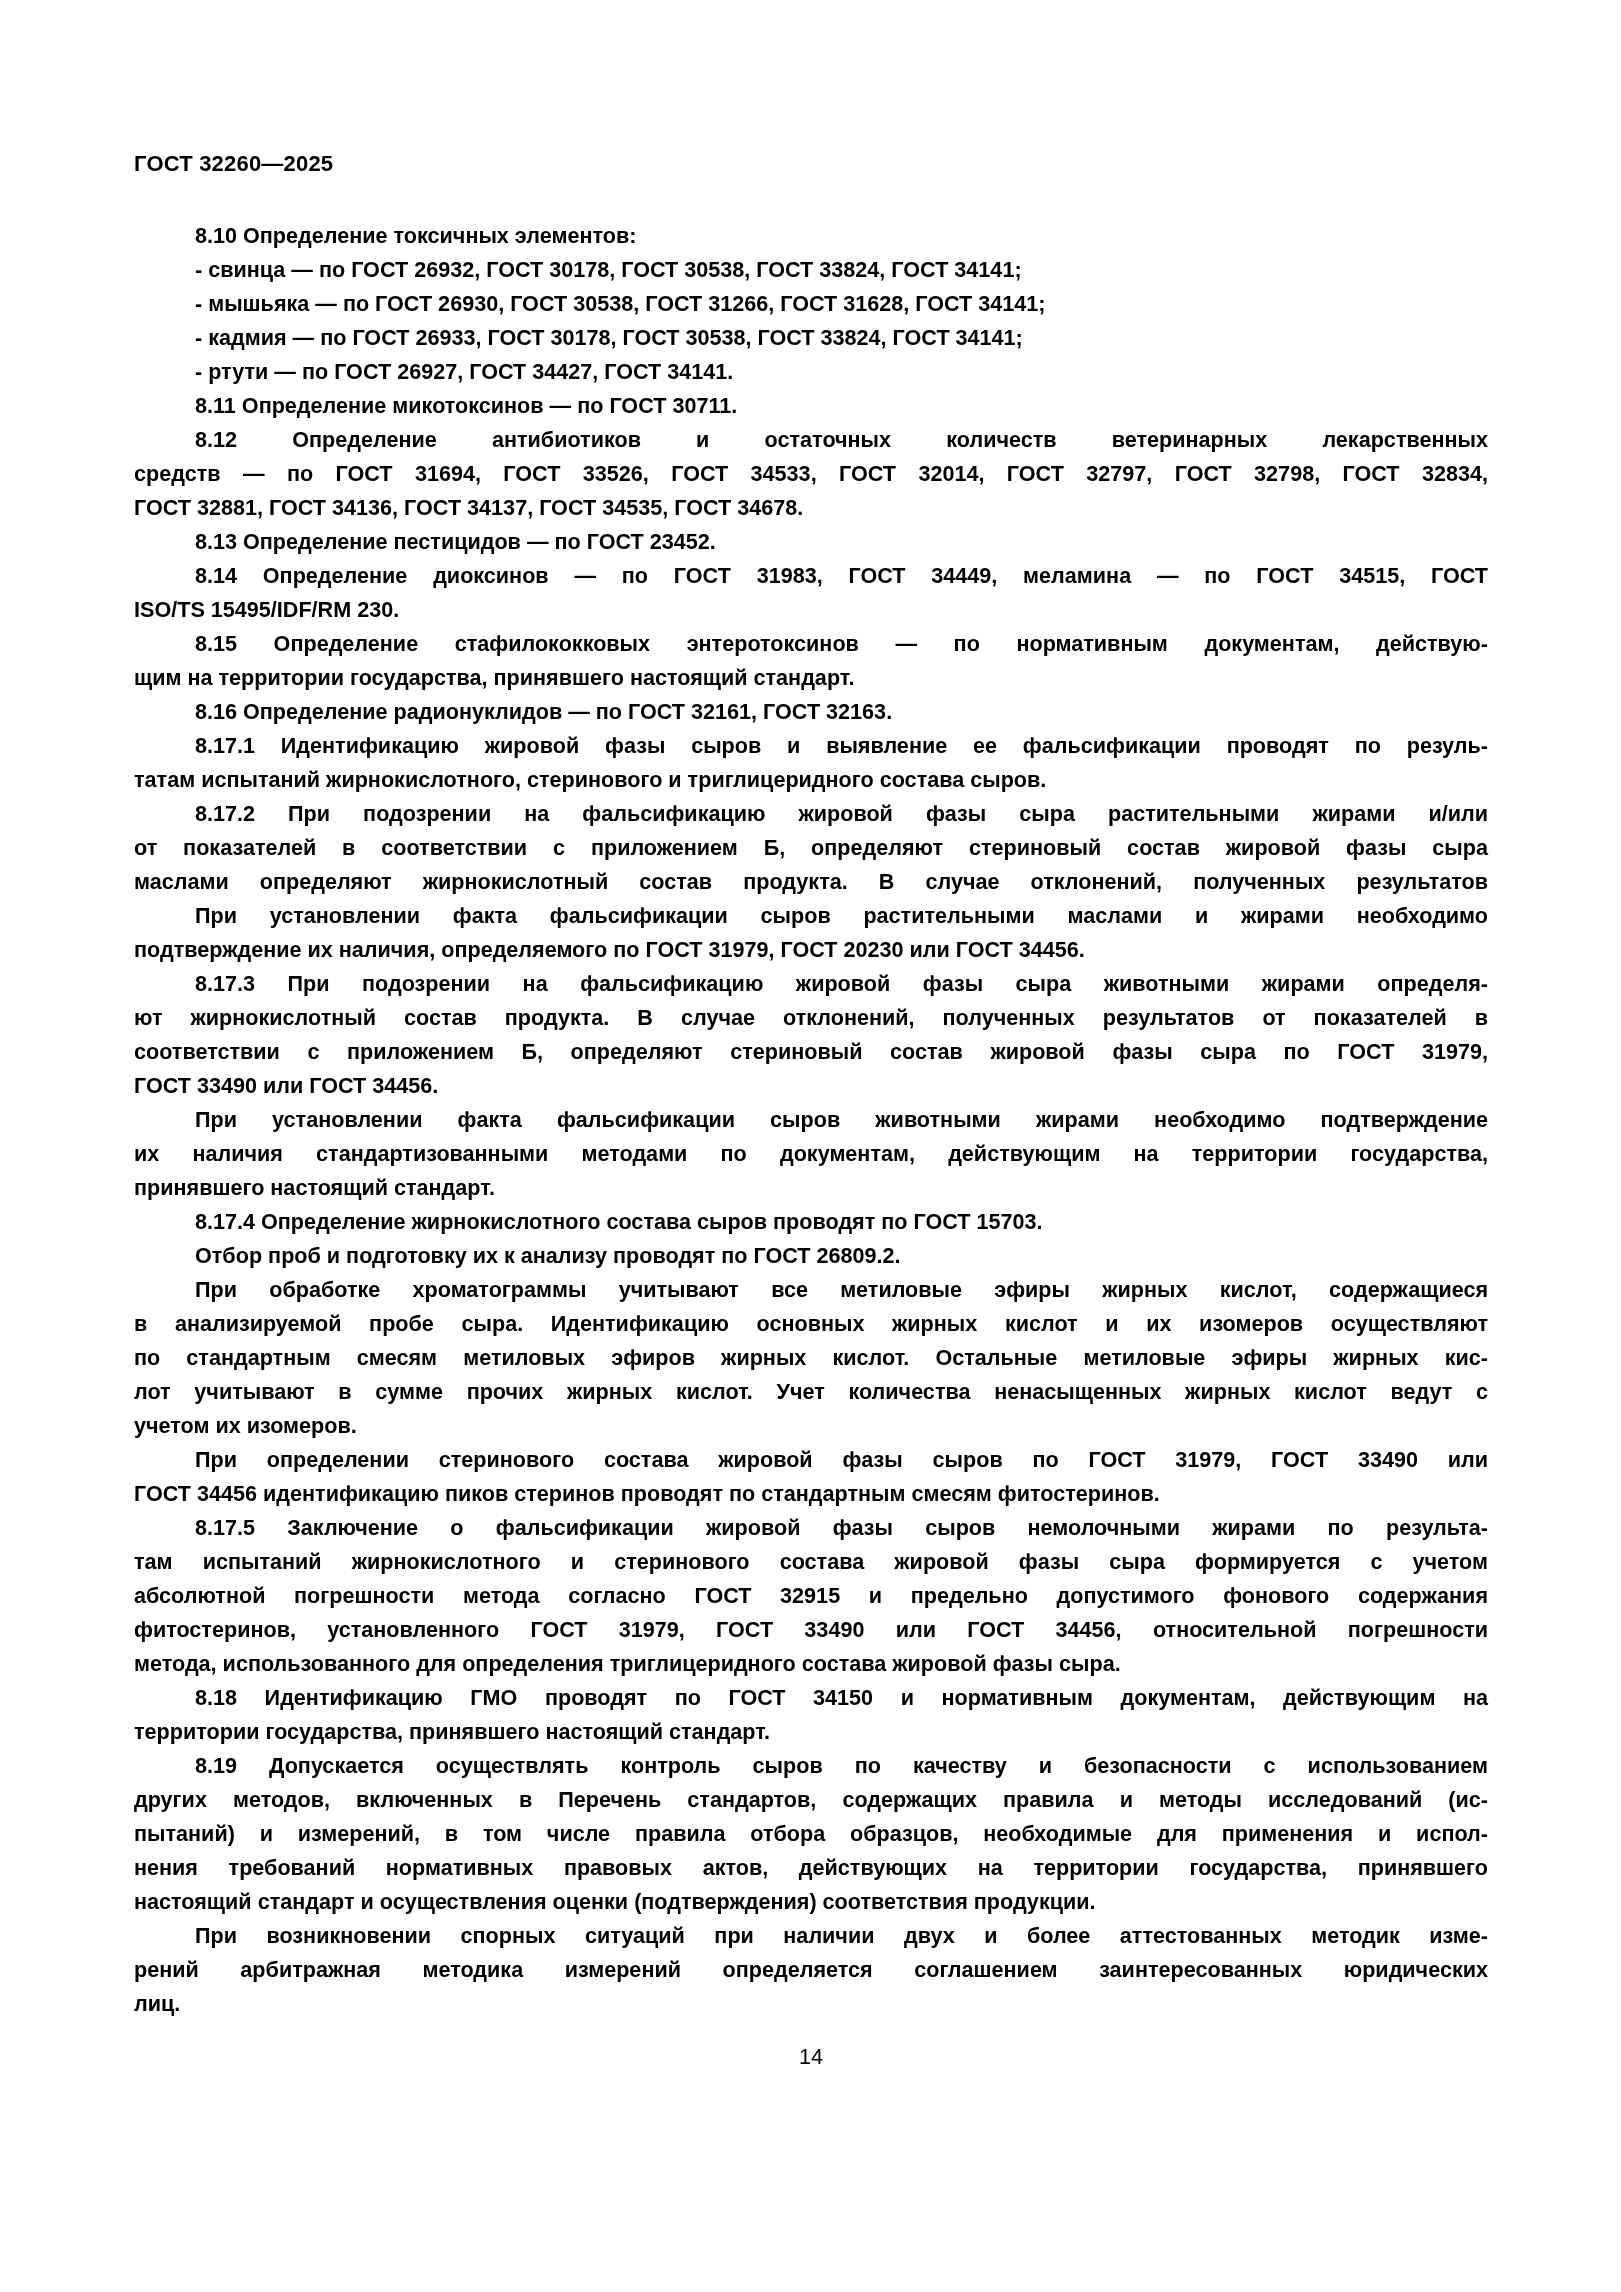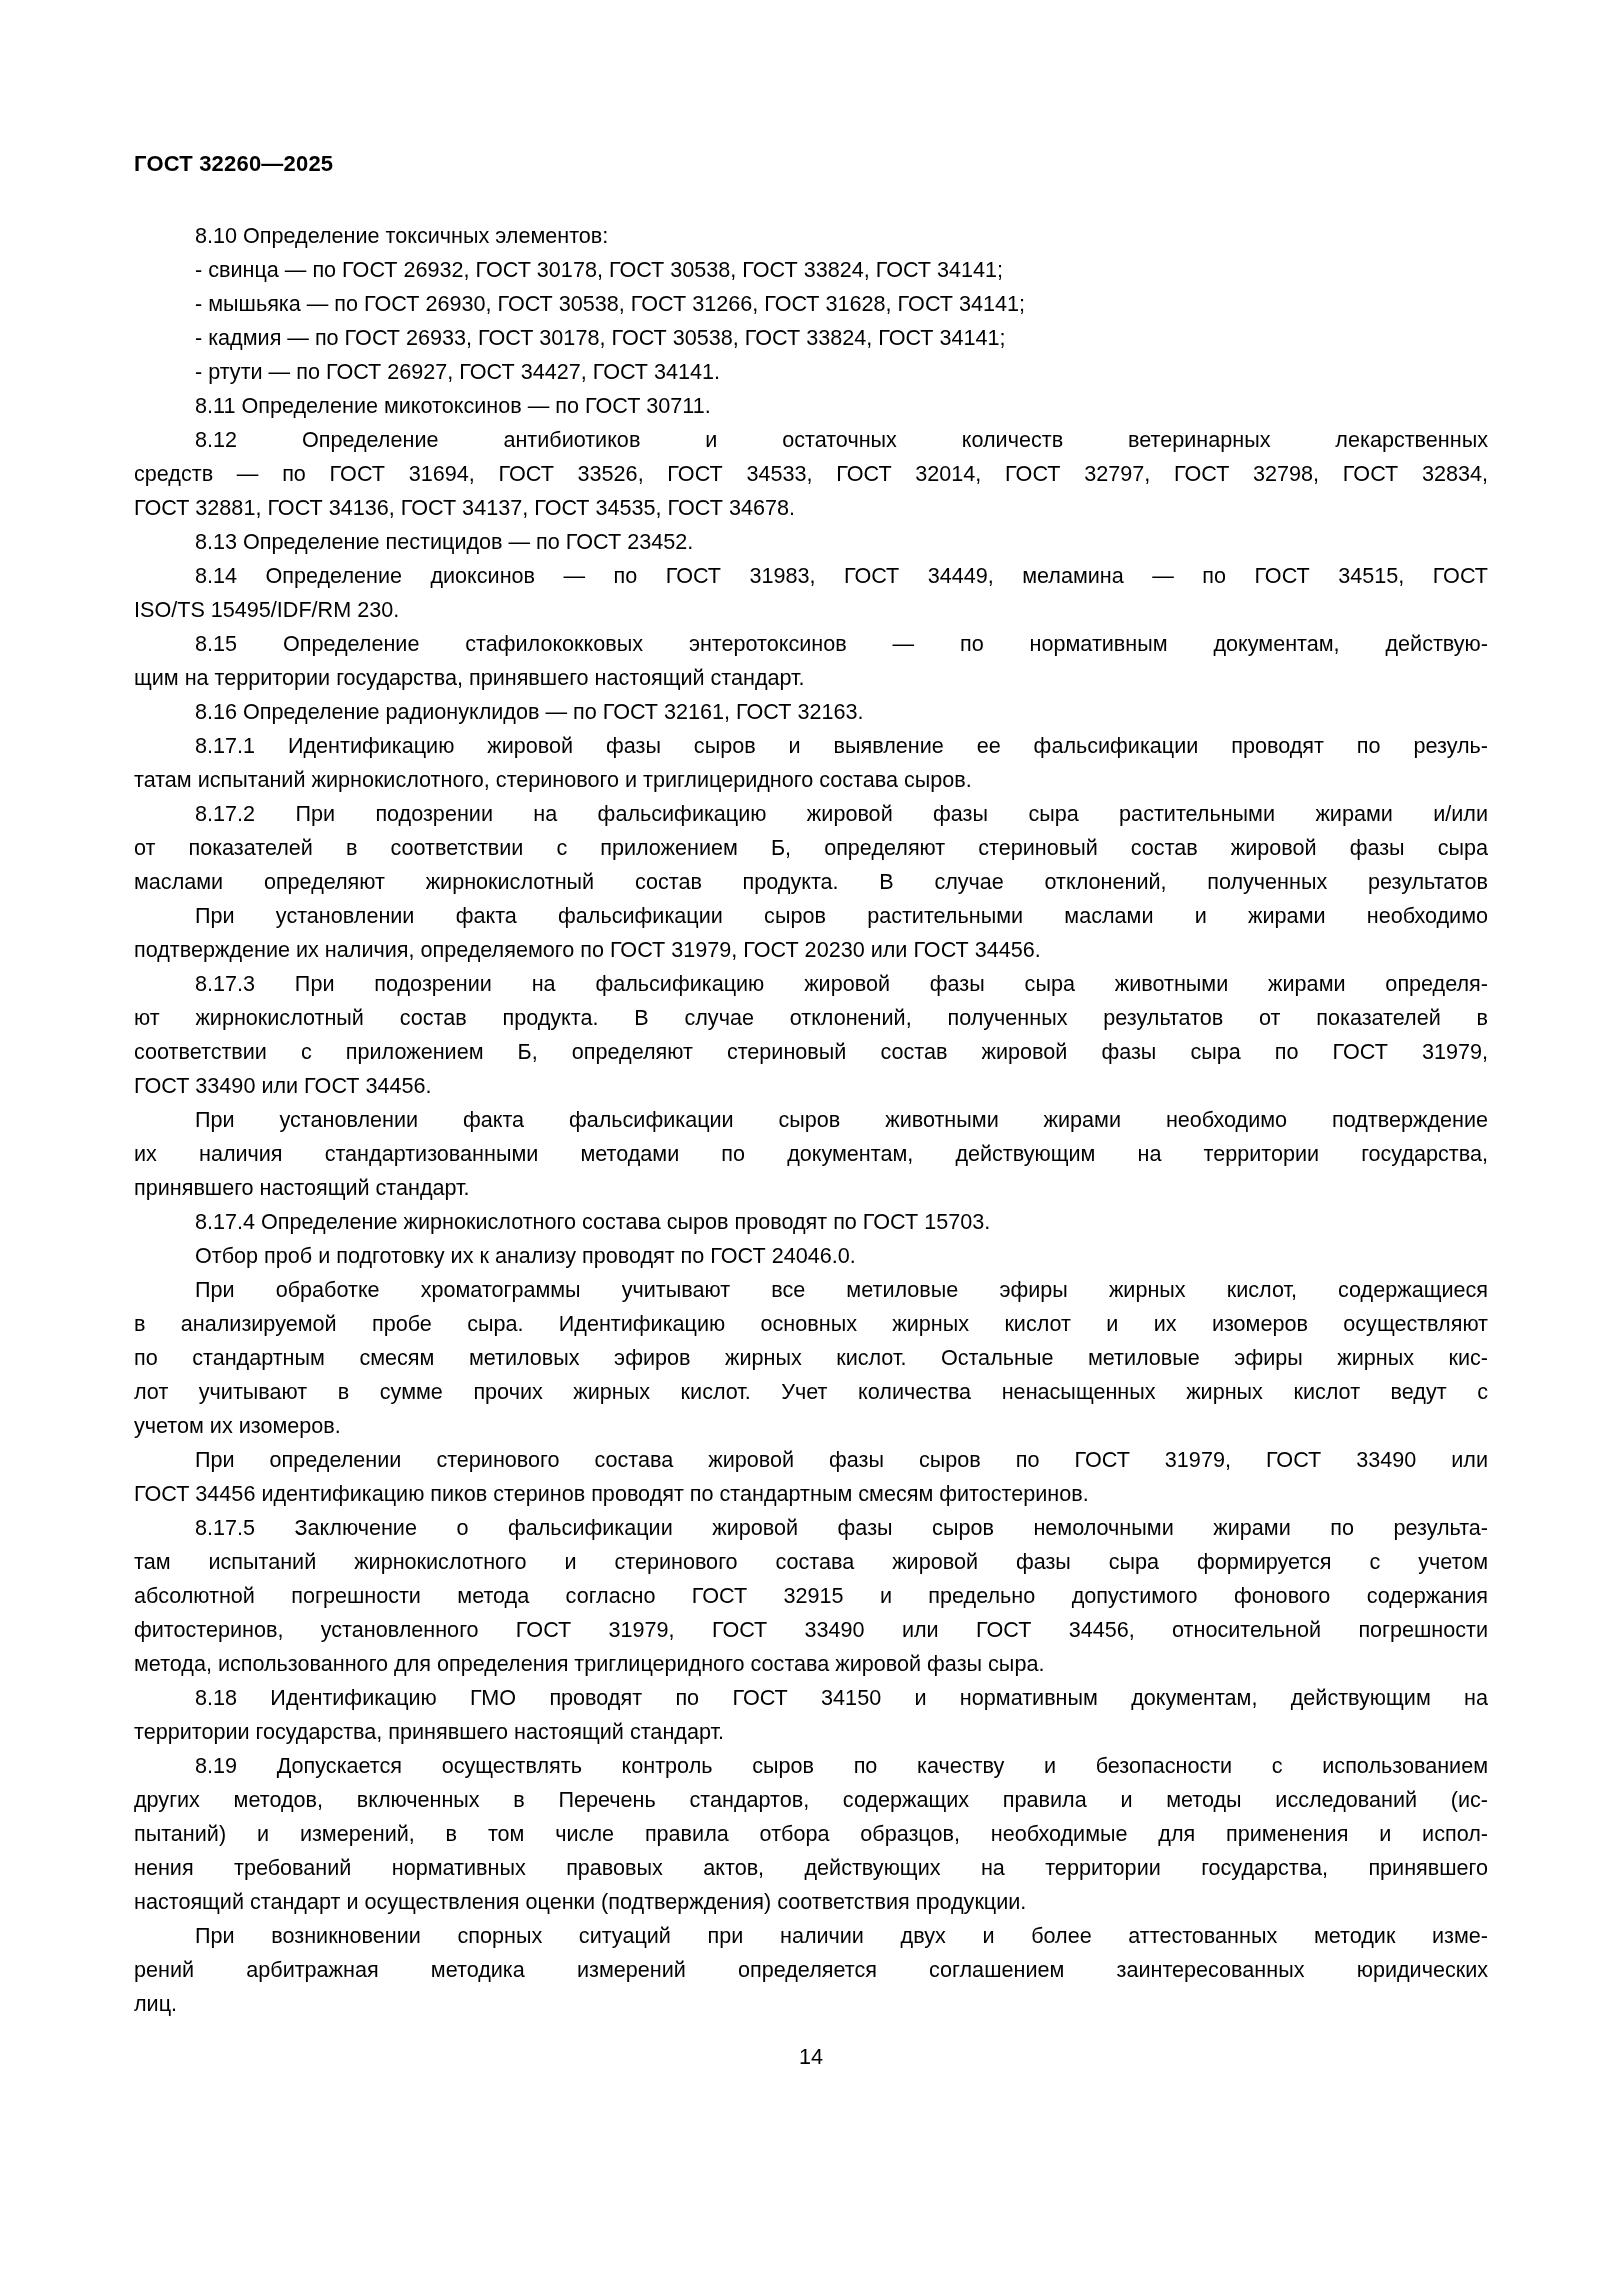--- a/index.html
+++ b/index.html
@@ -32,20 +32,21 @@
   }
   .block { margin: 0; }
   .block.heading {
     font-weight: bold;
     margin-top: 16.7px;
     margin-bottom: 13.7px;
   }
   .line {
     text-align: left;
     white-space: normal;
+    font-weight: bold;
   }
   .line.just {
     text-align: justify;
     text-align-last: justify;
   }
   .line.first {
     text-indent: 61px;
   }
   .page-number {
     margin-top: 19px;
@@ -117,21 +118,21 @@
       </div>
       <div class="block body">
         <div class="line just first">При установлении факта фальсификации сыров животными жирами необходимо подтверждение</div>
         <div class="line just">их наличия стандартизованными методами по документам, действующим на территории государства,</div>
         <div class="line">принявшего настоящий стандарт.</div>
       </div>
       <div class="block body">
         <div class="line first">8.17.4 Определение жирнокислотного состава сыров проводят по ГОСТ 15703.</div>
       </div>
       <div class="block body">
-        <div class="line first">Отбор проб и подготовку их к анализу проводят по ГОСТ 24046.0.</div>
+        <div class="line first">Отбор проб и подготовку их к анализу проводят по ГОСТ 26809.2.</div>
       </div>
       <div class="block body">
         <div class="line just first">При обработке хроматограммы учитывают все метиловые эфиры жирных кислот, содержащиеся</div>
         <div class="line just">в анализируемой пробе сыра. Идентификацию основных жирных кислот и их изомеров осуществляют</div>
         <div class="line just">по стандартным смесям метиловых эфиров жирных кислот. Остальные метиловые эфиры жирных кис-</div>
         <div class="line just">лот учитывают в сумме прочих жирных кислот. Учет количества ненасыщенных жирных кислот ведут с</div>
         <div class="line">учетом их изомеров.</div>
       </div>
       <div class="block body">
         <div class="line just first">При определении стеринового состава жировой фазы сыров по ГОСТ 31979, ГОСТ 33490 или</div>

